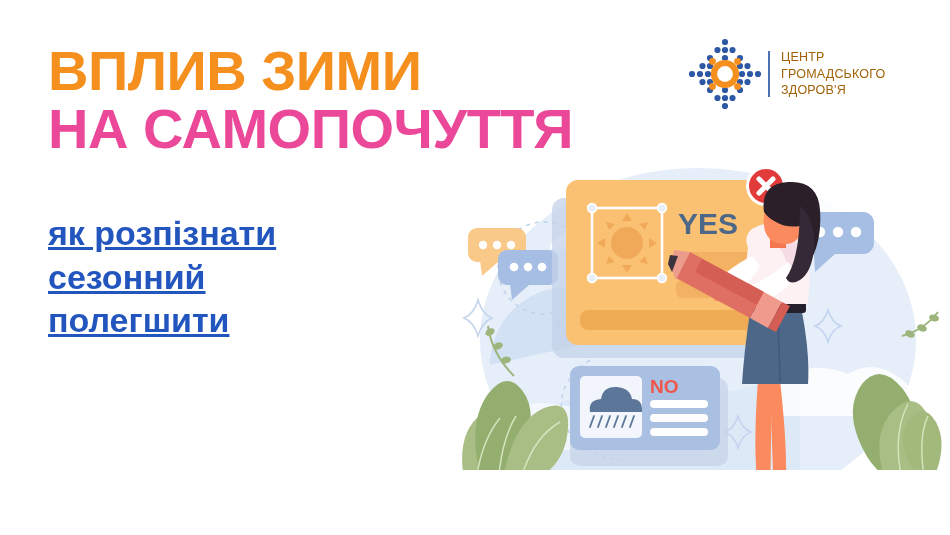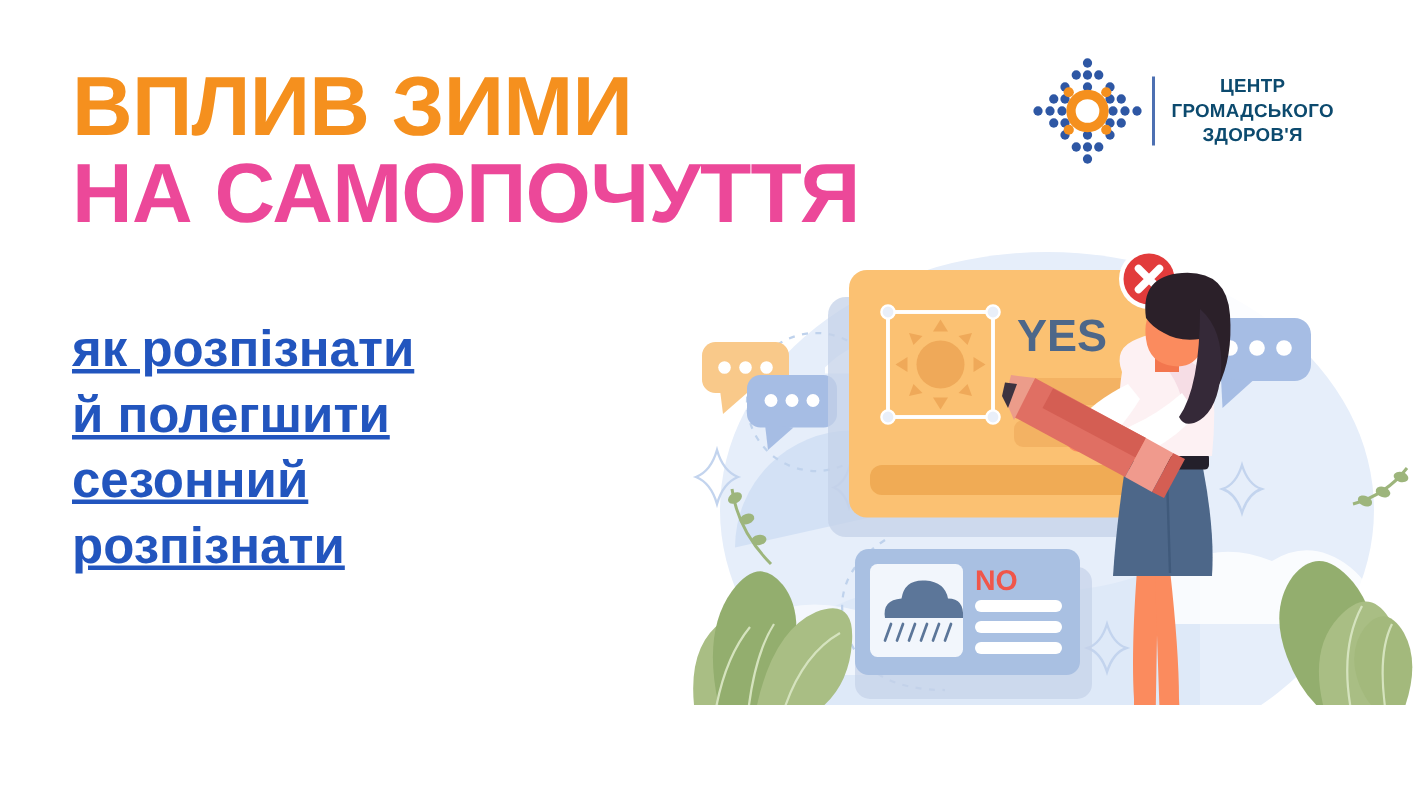--- a/index.html
+++ b/index.html
@@ -57,26 +57,25 @@
   #logo-mark{position:relative;width:78px;height:76px;flex:0 0 78px;}
   #logo-divider{
     width:2px;
     height:46px;
     background:#2E57A4;
     margin:0 11px 0 4px;
     flex:0 0 2px;
     opacity:.85;
   }
   #logo-text{
-    color:#0c4a6e;
-    font-weight:bold;
+    color:#a16207;
+    font-weight:normal;
     font-size:12.5px;
     line-height:1.32;
     letter-spacing:.2px;
-    text-align:center;
   }
   #logo-text span{display:block;white-space:nowrap;}
 
   
   #illustration{
     position:absolute;
     left:440px;
     top:150px;
     width:510px;
     height:385px;
@@ -89,23 +88,22 @@
 
 <div id="canvas">
 
   <div id="headline">
     <div class="title-line orange">ВПЛИВ ЗИМИ</div>
     <div class="title-line blue">НА САМОПОЧУТТЯ</div>
   </div>
 
   <div id="subtitle">
     <span class="sline">як розпізнати</span>
-    <span class="sline">й полегшити</span>
     <span class="sline">сезонний</span>
-    <span class="sline">розпізнати</span>
+    <span class="sline">полегшити</span>
   </div>
 
   <div id="logo">
     <div id="logo-mark">
       <svg viewBox="0 0 78 76" xmlns="http://www.w3.org/2000/svg">
         <g fill="#2E57A4">
 
           <circle cx="39" cy="6" r="3.1"></circle>
 
           <circle cx="31.5" cy="14" r="3.1"></circle>

